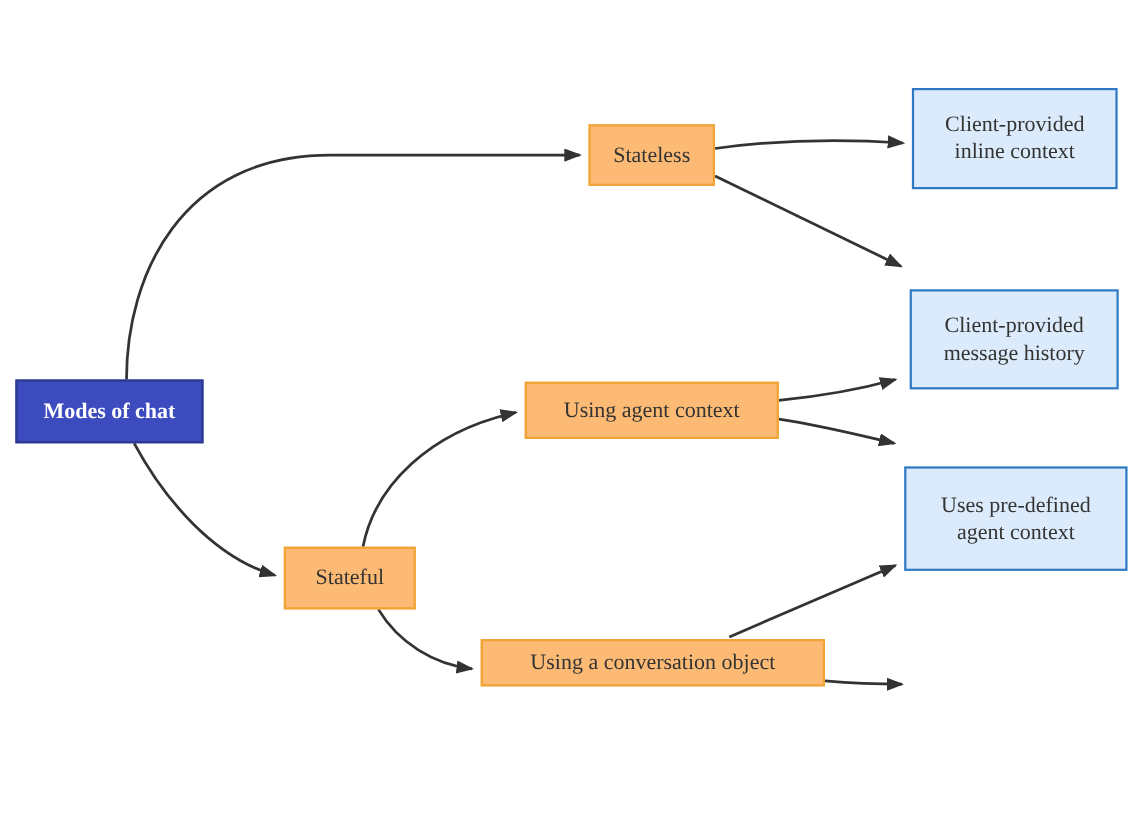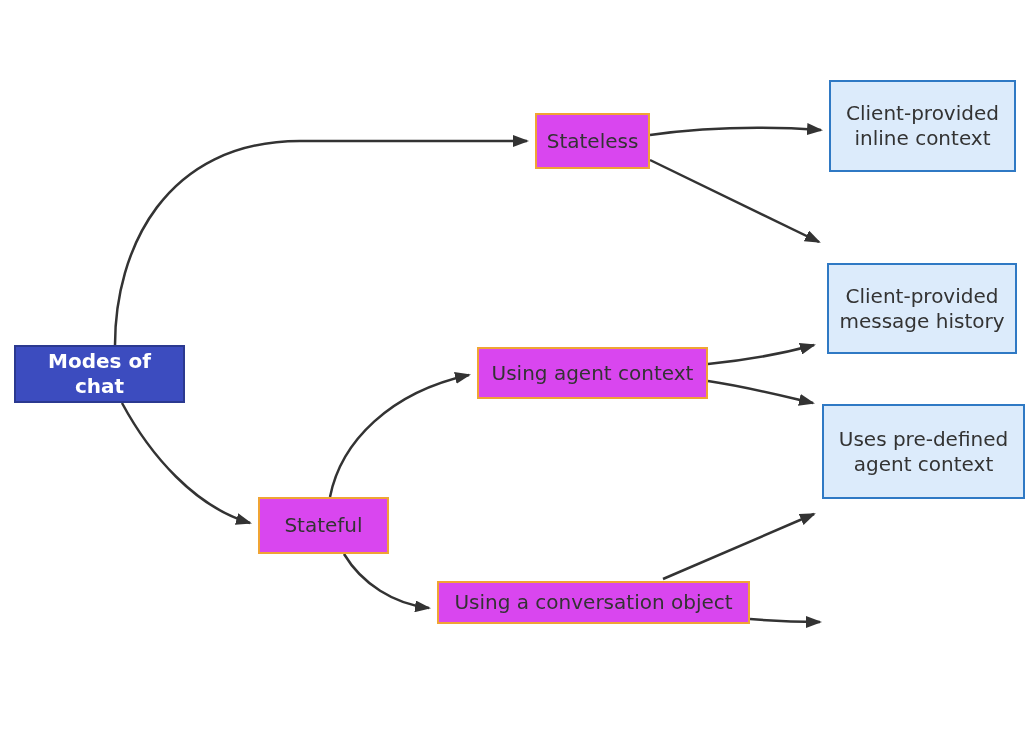--- a/index.html
+++ b/index.html
@@ -25,23 +25,24 @@
     position: absolute;
     box-sizing: border-box;
     display: flex;
     align-items: center;
     justify-content: center;
     text-align: center;
     font-size: 20px;
     line-height: 1.25;
     color: #333333;
     padding: 4px 10px;
+    font-family: Liberation Serif, serif;
   }
   .node.branch {
-    background: #d946ef;
+    background: #fdba74;
     border: 2px solid #F0A434;
   }
   .node.leaf {
     background: #DCEBFB;
     border: 2px solid #2F79C4;
   }
   .node.root {
     background: #3C4CBF;
     border: 2px solid #2B3990;
     border-radius: 0;
@@ -71,26 +72,26 @@
       <path d="M344,554 C362,584 394,604 429,608" marker-end="url(#arrow)"></path>
       <path d="M663,579 L814,514" marker-end="url(#arrow)"></path>
       <path d="M750,619 C773,621 796,622 820,622" marker-end="url(#arrow)"></path>
     </g>
   </svg>
 
   <div class="node root" style="left:14px; top:345px; width:171px; height:58px;">Modes of chat</div>
 
   <div class="node branch" style="left:535px; top:113px; width:115px; height:56px;">Stateless</div>
 
-  <div class="node branch" style="left:258px; top:497px; width:131px; height:57px;">Stateful</div>
+  <div class="node branch" style="left:258px; top:497px; width:120px; height:57px;">Stateful</div>
 
   <div class="node branch" style="left:477px; top:347px; width:231px; height:52px;">Using agent context</div>
 
   <div class="node branch" style="left:437px; top:581px; width:313px; height:43px;">Using a conversation object</div>
 
   <div class="node leaf" style="left:829px; top:80px; width:187px; height:92px;">Client-provided inline context</div>
 
   <div class="node leaf" style="left:827px; top:247px; width:190px; height:91px;margin-top:16px;">Client-provided message history</div>
 
-  <div class="node leaf" style="left:822px; top:404px; width:203px; height:95px;">Uses pre-defined agent context</div>
+  <div class="node leaf" style="left:822px; top:424px; width:203px; height:95px;">Uses pre-defined agent context</div>
 
 
 </div>
 
 </body></html>

